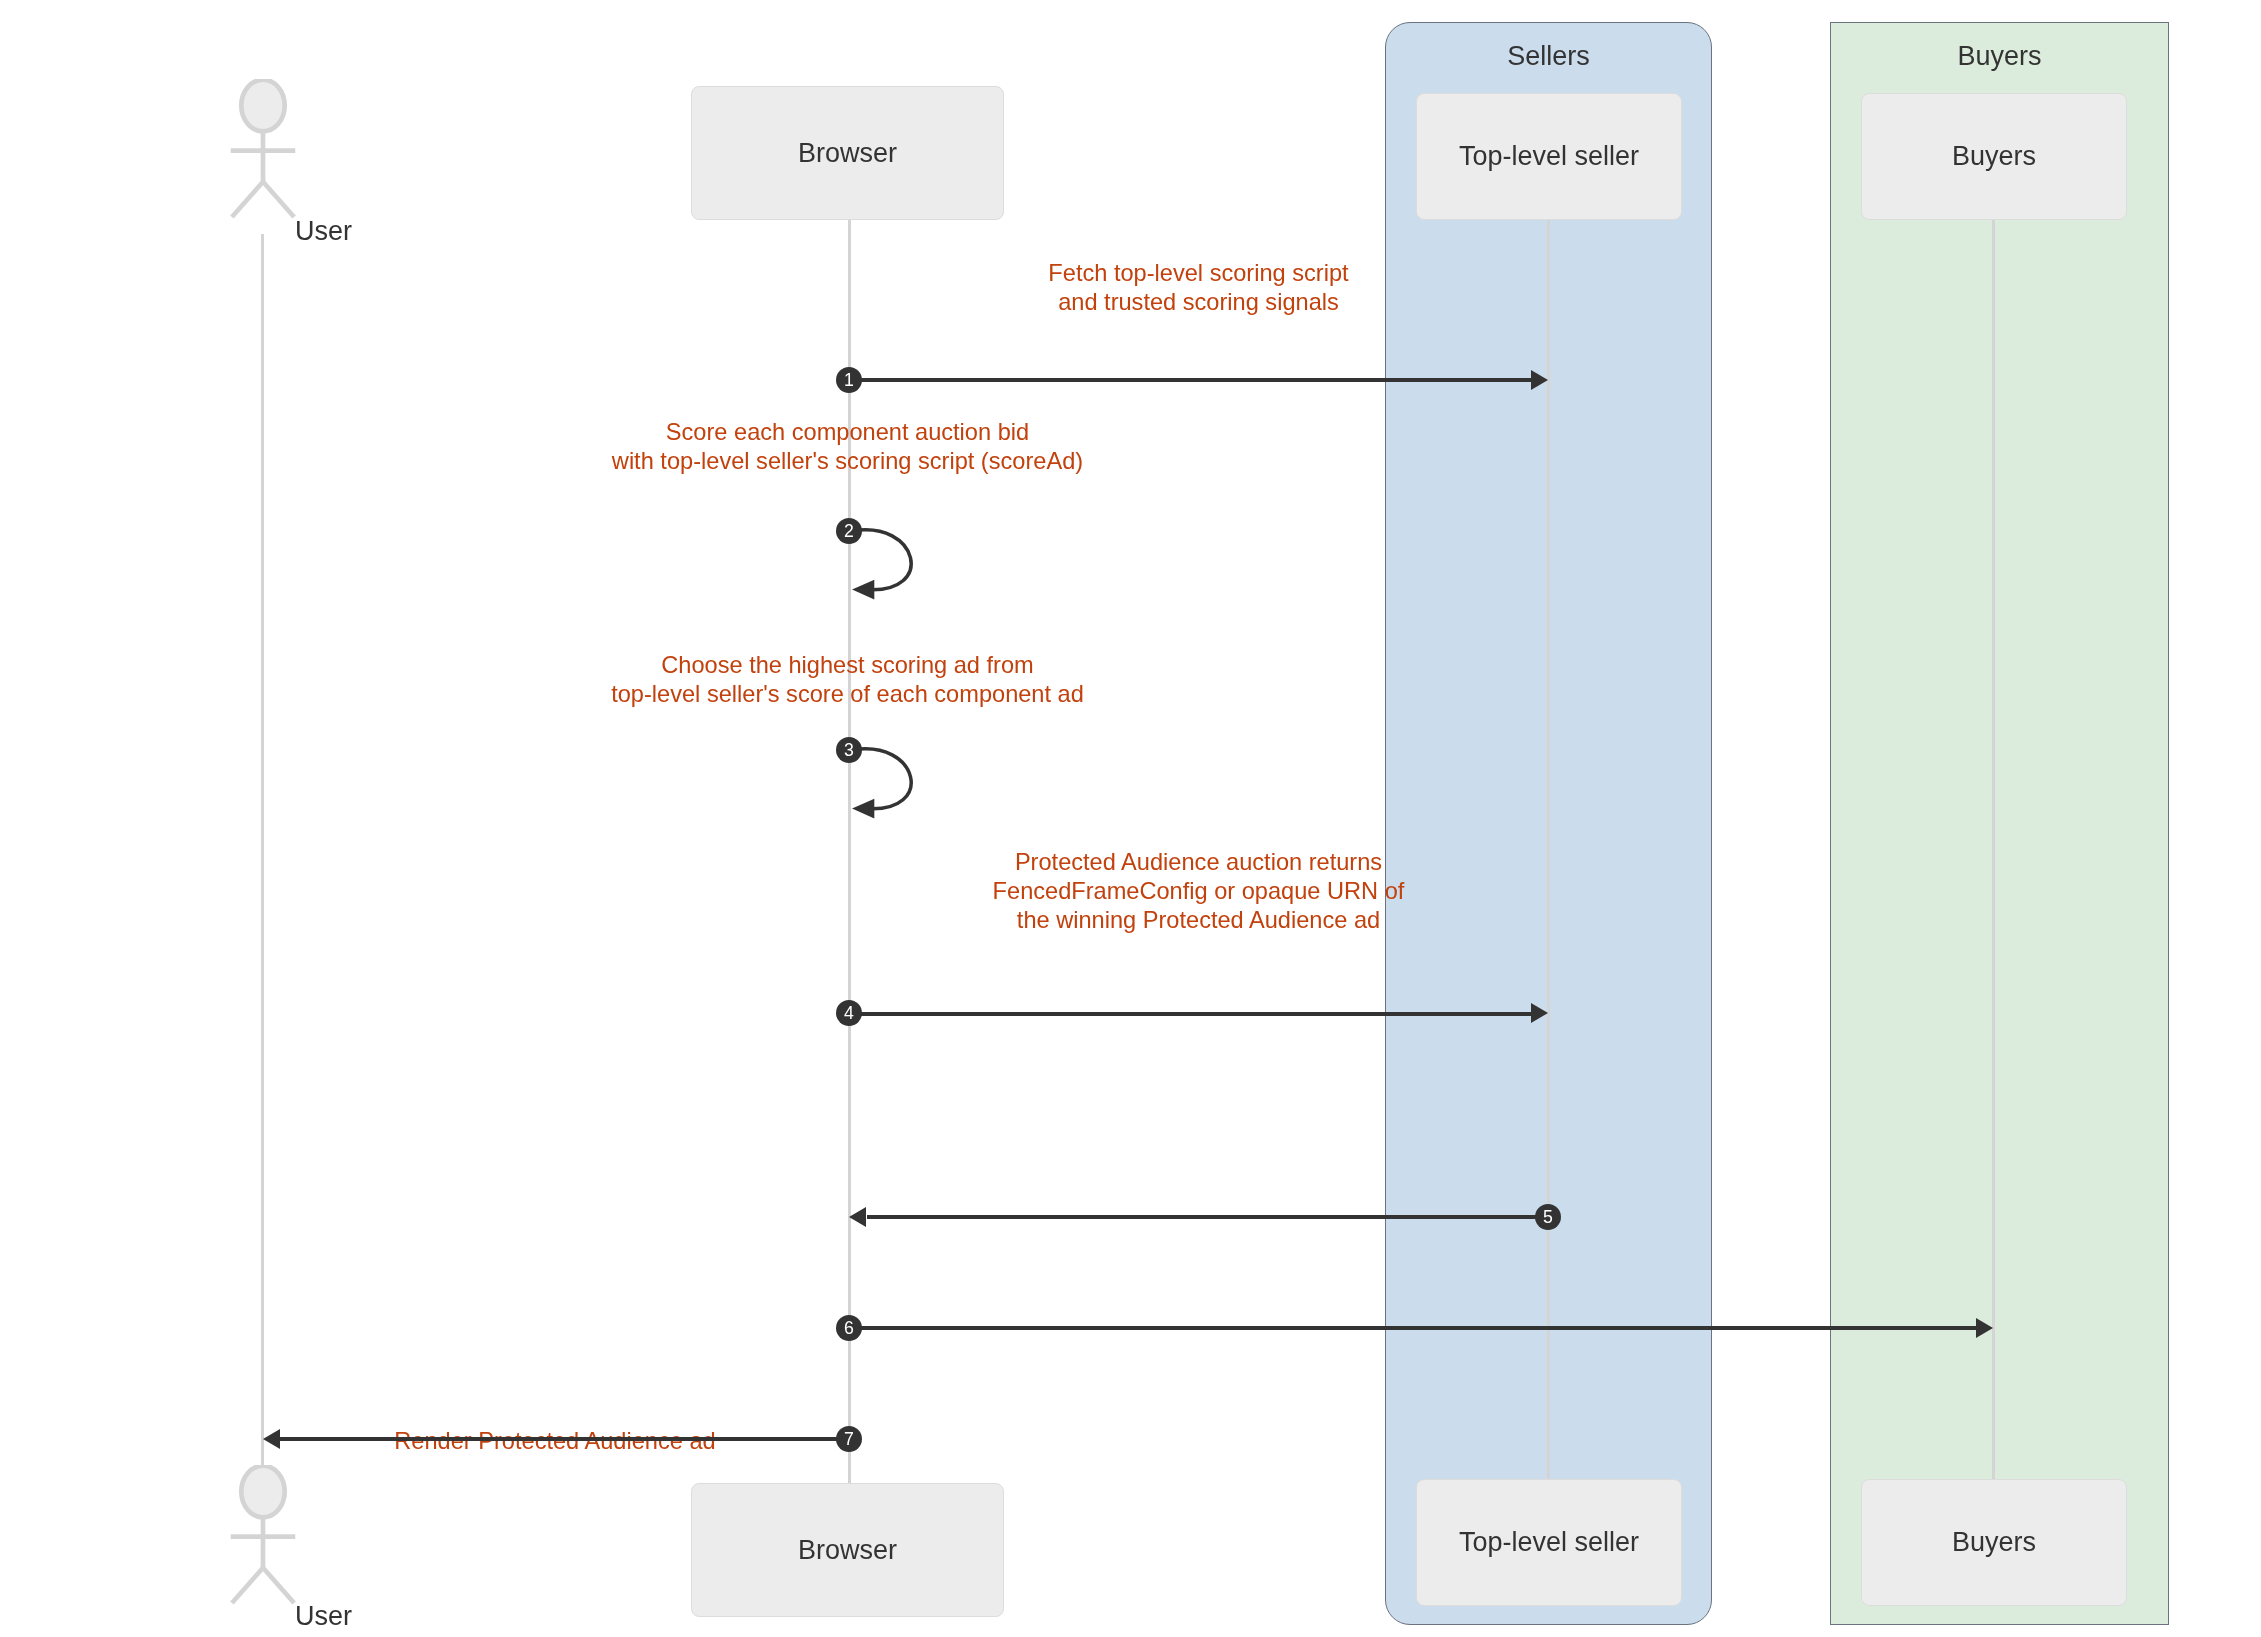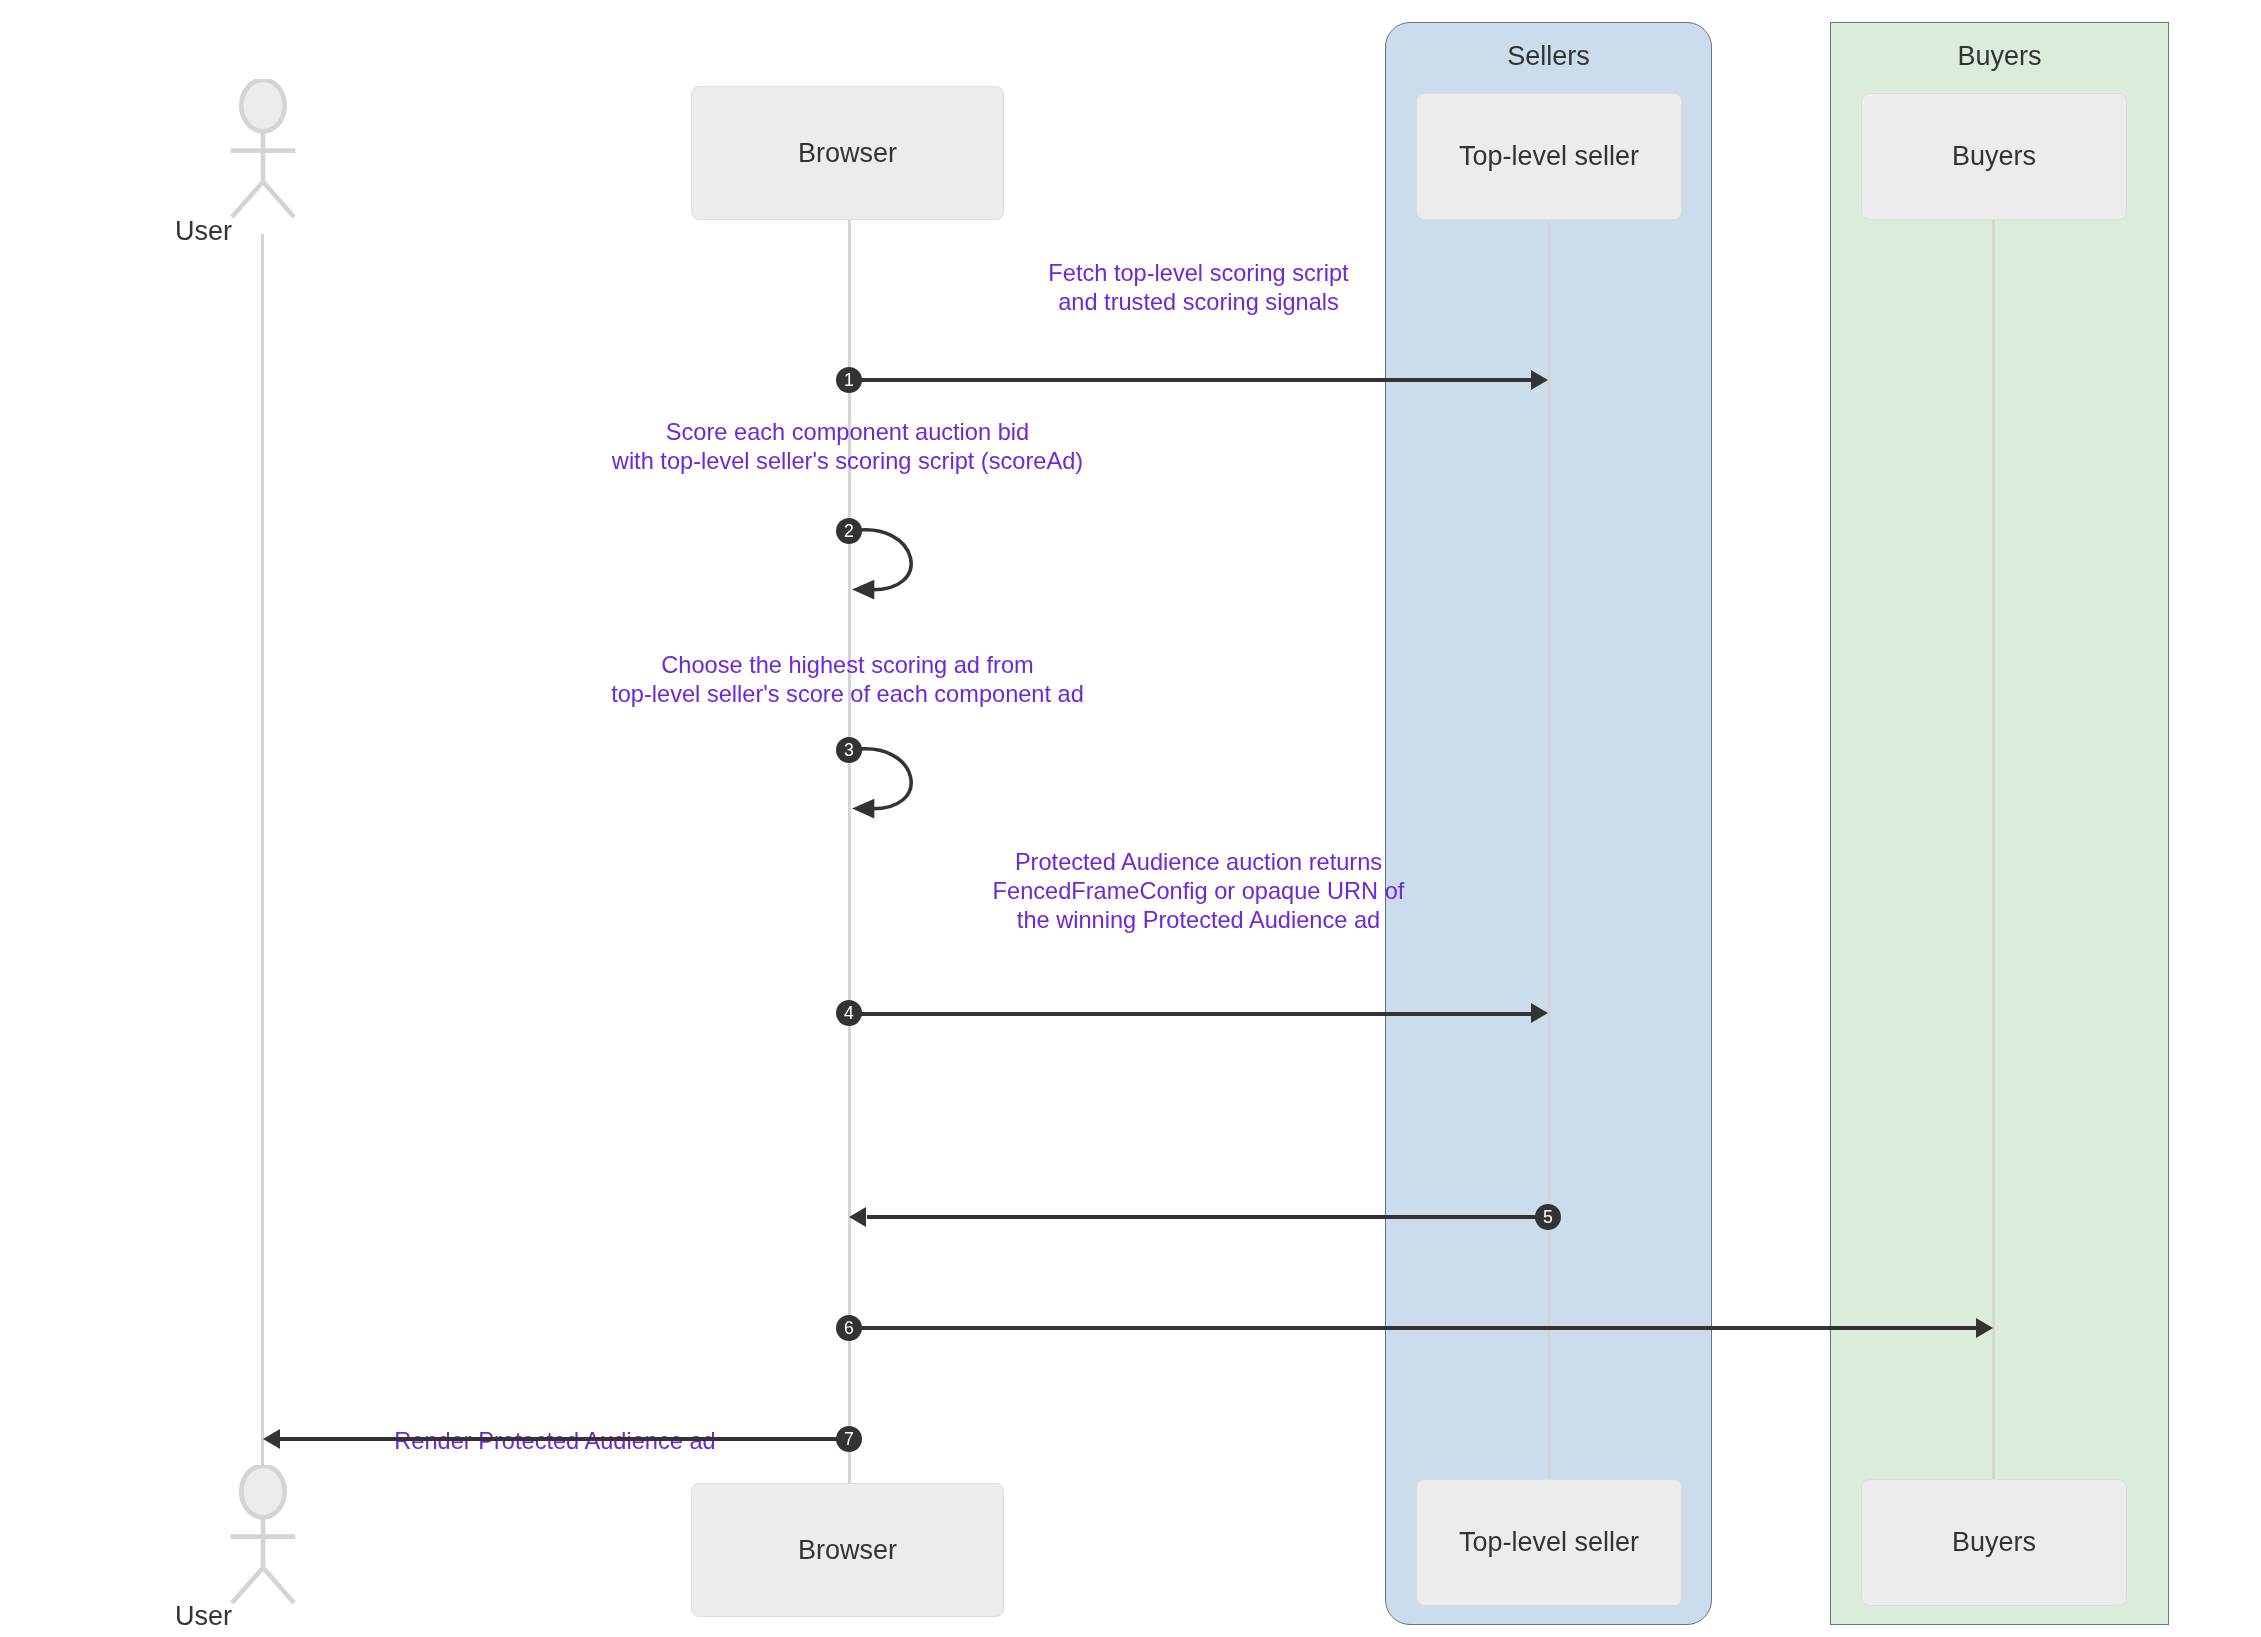--- a/index.html
+++ b/index.html
@@ -53,21 +53,21 @@
     color:#333333;
     white-space:nowrap;
   }
 
   
   .actor{
     position:absolute;
   }
   .actor-label{
     position:absolute;
-    text-align:left;
+    text-align:right;
     font-size:27px;
     color:#333333;
     white-space:nowrap;
   }
 
   
   .msg-line{
     position:absolute;
     height:3.5px;
     background:#333333;
@@ -79,21 +79,21 @@
     border-bottom:10px solid transparent;
   }
   .arrow-right{ border-left:17.7px solid #333333; }
   .arrow-left{  border-right:17.7px solid #333333; }
 
   .msg-label{
     position:absolute;
     text-align:center;
     font-size:23.6px;
     line-height:1.22;
-    color:#6d28d9;
+    color:#c2410c;
     white-space:pre-line;
   }
 
   
   .seq-num{
     position:absolute;
     width:26px;height:26px;
     border-radius:50%;
     background:#333333;
     color:#ffffff;

